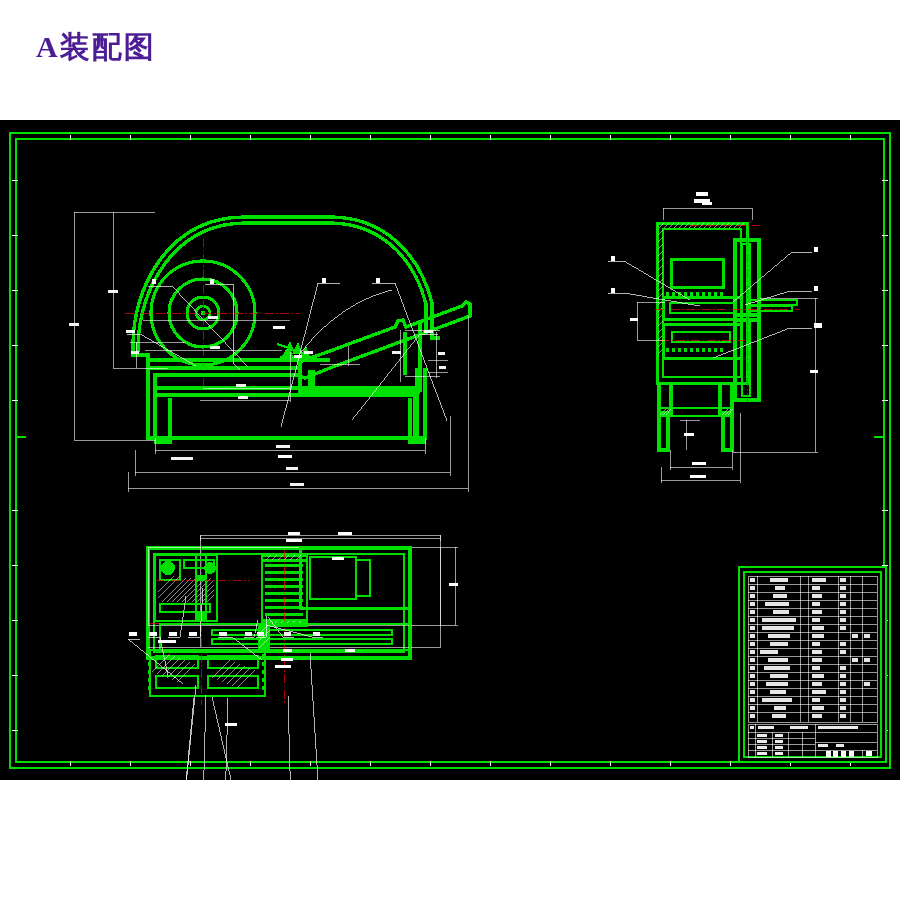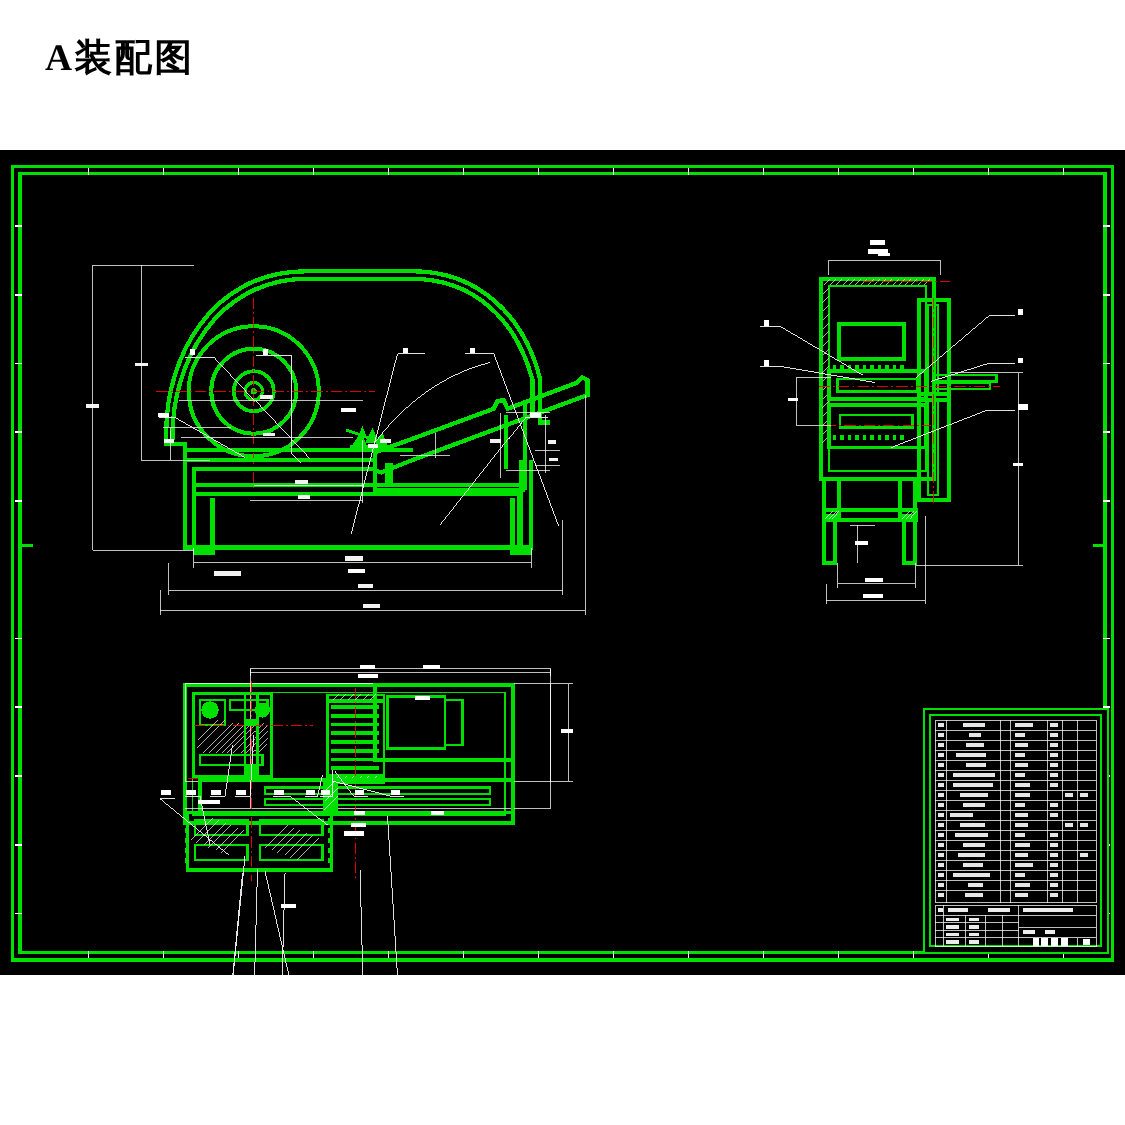--- a/index.html
+++ b/index.html
@@ -11,21 +11,21 @@
     overflow:hidden;
     position:relative;
   }
   
   #page-title{
     position:absolute;
     left:36px; top:32px;
     font-family:"Liberation Serif", serif;
     font-size:30px;
     font-weight:bold;
-    color:#000000;
+    color:#4c1d95;
     letter-spacing:2px;
     line-height:1;
     white-space:nowrap;
   }
   
   #cad-canvas{
     position:absolute;
     left:0; top:120px;
     width:900px; height:660px;
     background:#000000;

